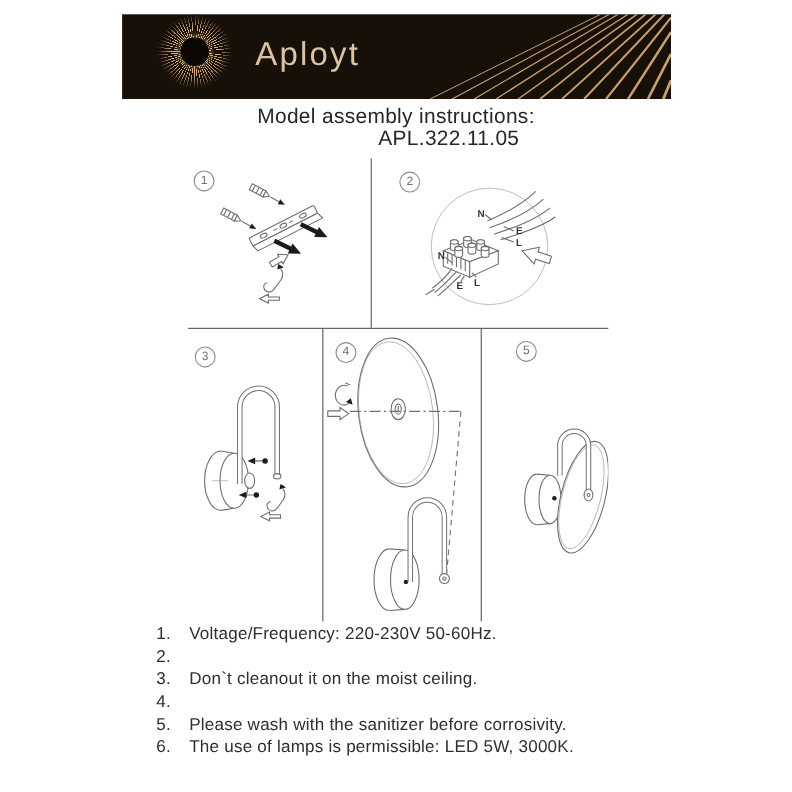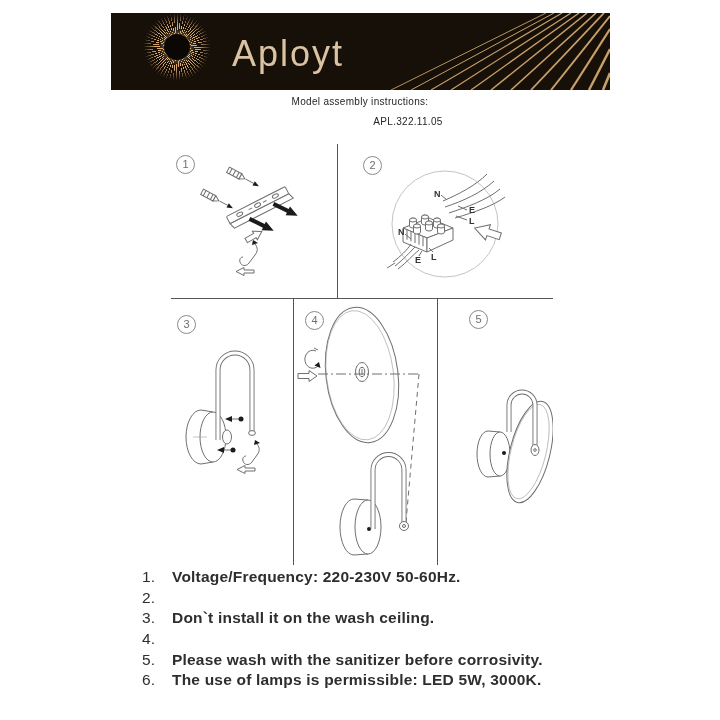--- a/index.html
+++ b/index.html
@@ -9,27 +9,27 @@
   
   .banner{position:absolute;left:111px;top:13px;width:499px;height:77px;
           background:#171009;overflow:hidden;}
   .sunburst{position:absolute;left:32px;top:0;width:68px;height:68px;border-radius:50%;
             background:
               radial-gradient(circle, rgba(23,16,9,0) 0 45%, #171009 70%),
               repeating-conic-gradient(#d9ab72 0deg 1.7deg, rgba(23,16,9,0) 1.7deg 6deg);}
   .sunburst::after{content:"";position:absolute;left:50%;top:50%;width:26px;height:26px;
             transform:translate(-50%,-50%);border-radius:50%;background:#0b0705;
             box-shadow:0 0 6px 2px rgba(233,196,138,.45);}
-  .brand{position:absolute;left:121px;top:20px;font-size:36px;font-weight:400;
+  .brand{position:absolute;left:121px;top:20px;font-size:30px;font-weight:400;
          letter-spacing:2px;color:#d9c3a3;}
   .rays{position:absolute;left:0;top:0;}
 
   
   .title-line{position:absolute;width:720px;text-align:center;color:#262626;
-              font-size:10px;letter-spacing:.3px;}
+              font-size:19px;letter-spacing:.3px;}
   .t1{top:96px;} .t2{top:116px;margin-left:48px;}
 
   
   .gl{position:absolute;background:#565656;}
   .gl-vtop{left:337px;top:144px;width:1px;height:154px;}
   .gl-h{left:171px;top:298px;width:382px;height:1px;}
   .gl-vb1{left:293px;top:299px;width:1px;height:266px;}
   .gl-vb2{left:437px;top:299px;width:1px;height:266px;}
 
   
@@ -47,21 +47,21 @@
   .thin{stroke:#9a9a9a;fill:none;stroke-width:.6;}
   .blk{fill:#1b1b1b;stroke:none;}
   .tub-o{stroke:#6f6f6f;stroke-width:5;fill:none;}
   .tub-i{stroke:#fff;stroke-width:3.2;fill:none;}
   .wlbl{font-size:9px;font-weight:bold;fill:#333;font-family:"Liberation Sans",sans-serif;}
 
   
   .notes{position:absolute;left:142px;top:567px;color:#2e2e2e;}
   .note-row{display:flex;height:20.7px;line-height:20.7px;font-size:15.5px;letter-spacing:.2px;}
   .note-num{width:22px;flex:none;}
-  .note-text{margin-left:8px;white-space:nowrap;font-weight:bold;}
+  .note-text{margin-left:8px;white-space:nowrap;}
 </style>
 </head>
 <body>
 
 <div class="page">
 
   <div class="banner">
     <div class="sunburst"></div>
     <span class="brand">Aployt</span>
     <svg class="rays" width="499" height="77" viewBox="0 0 499 77">
@@ -324,21 +324,21 @@
   <div class="notes">
     <div class="note-row">
       <span class="note-num">1.</span>
       <span class="note-text">Voltage/Frequency: 220-230V 50-60Hz.</span>
     </div>
     <div class="note-row">
       <span class="note-num">2.</span>
     </div>
     <div class="note-row">
       <span class="note-num">3.</span>
-      <span class="note-text">Don`t install it on the wash ceiling.</span>
+      <span class="note-text">Don`t cleanout it on the moist ceiling.</span>
     </div>
     <div class="note-row">
       <span class="note-num">4.</span>
     </div>
     <div class="note-row">
       <span class="note-num">5.</span>
       <span class="note-text">Please wash with the sanitizer before corrosivity.</span>
     </div>
     <div class="note-row">
       <span class="note-num">6.</span>

